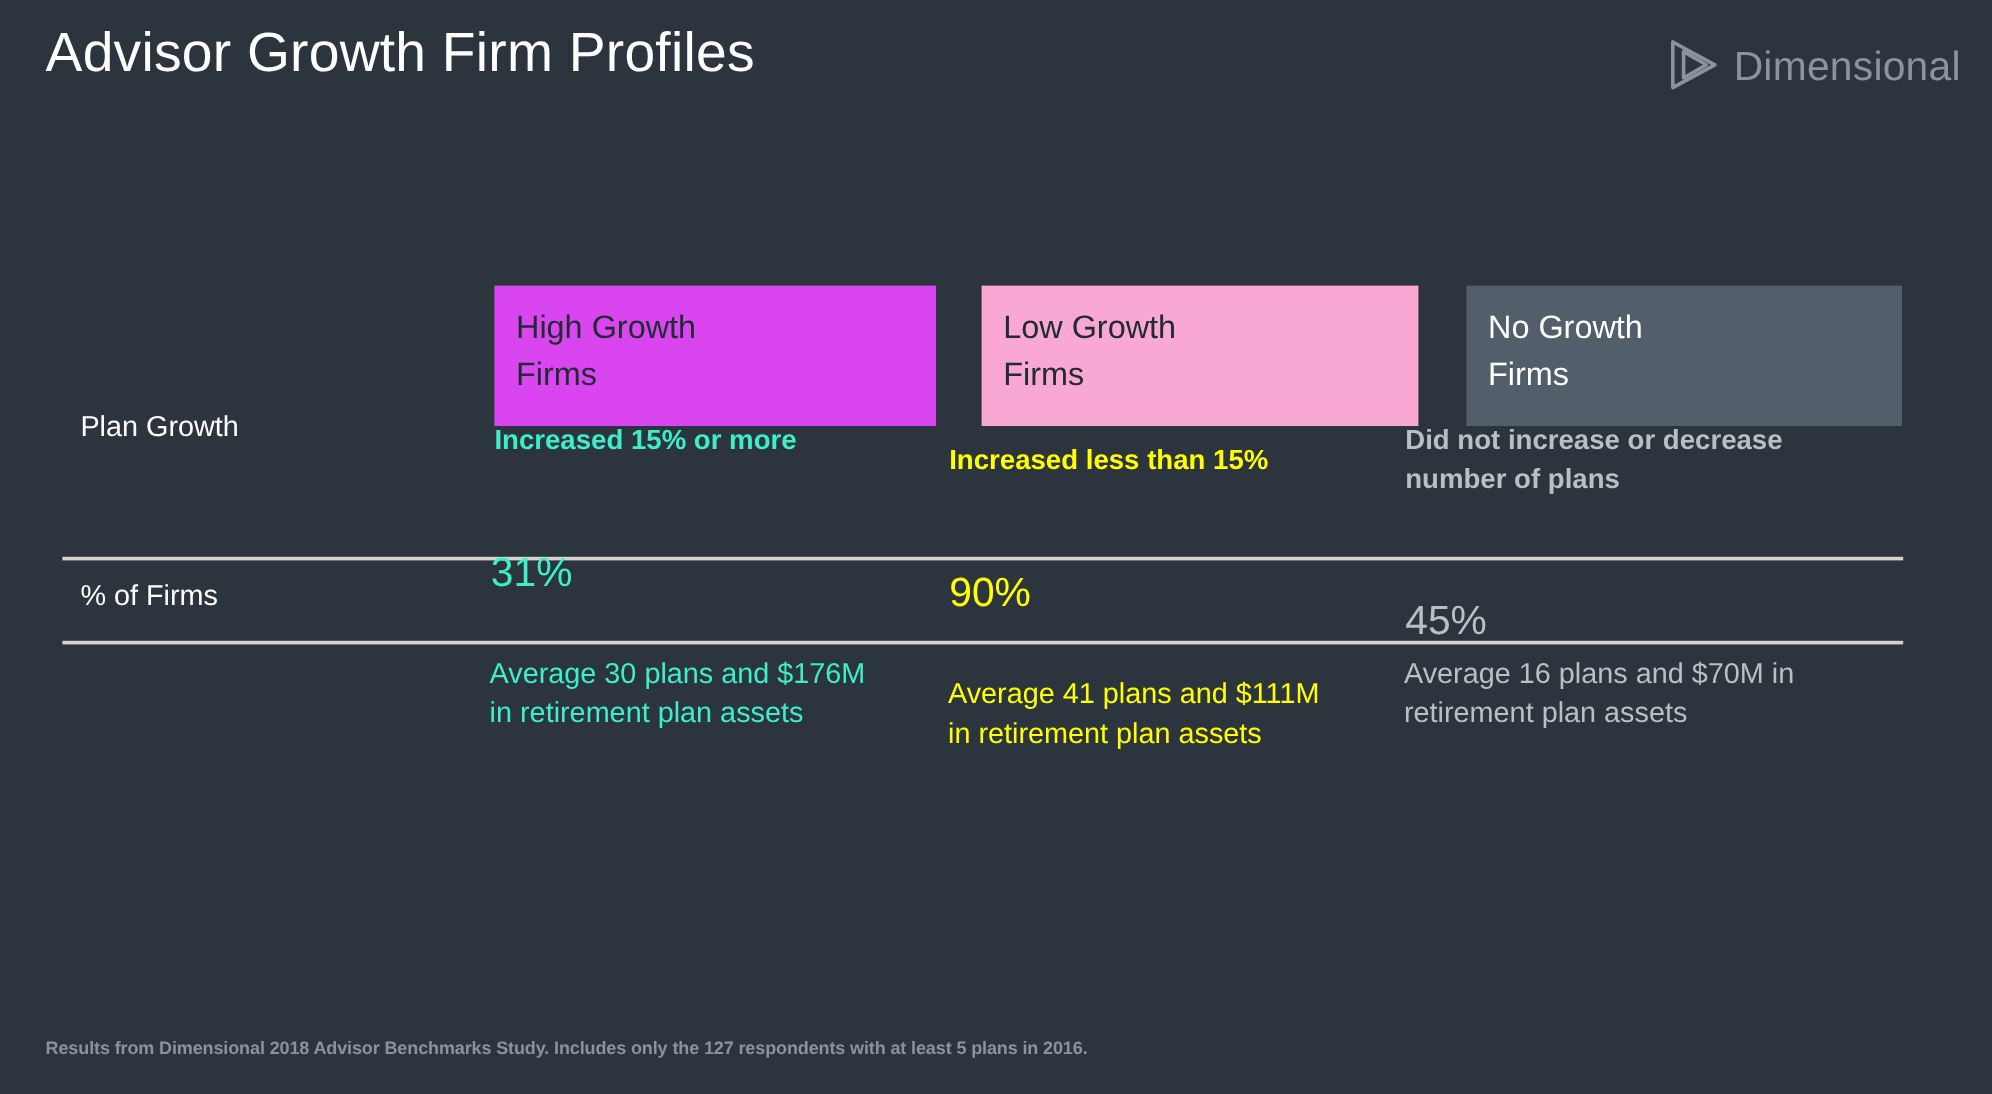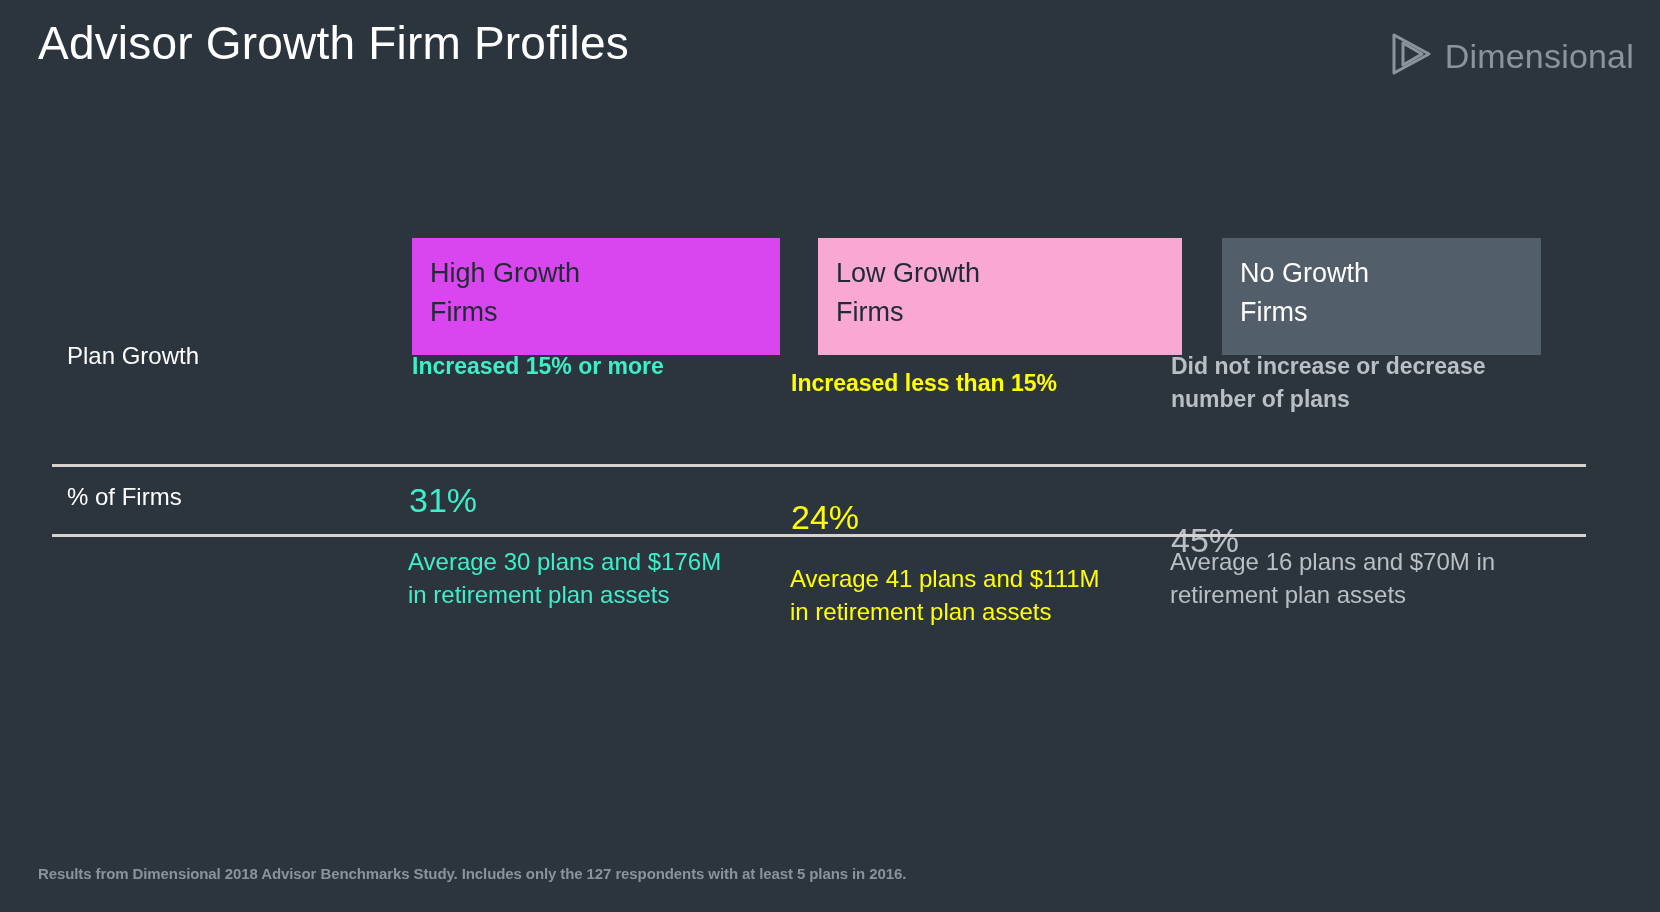--- a/index.html
+++ b/index.html
@@ -64,21 +64,21 @@
     box-sizing: border-box;
     padding: 16px 0 0 18px;
     font-size: 27px;
     line-height: 39px;
     font-weight: 400;
   }
   .col-head .ln { display: block; }
 
   .col-head.c1 { left: 412px; width: 368px; background: #d946ef; color: #222b33; }
   .col-head.c2 { left: 818px; width: 364px; background: #f9a8d4; color: #222b33; }
-  .col-head.c3 { left: 1222px; width: 319px; background: #525e6a; color: #ffffff; }
+  .col-head.c3 { left: 1222px; width: 363px; background: #525e6a; color: #ffffff; }
 
   .row-label {
     position: absolute;
     left: 67px;
     font-size: 24px;
     font-weight: 400;
     color: #ffffff;
     white-space: nowrap;
   }
   .row-label.r1 { top: 342px; }
@@ -95,21 +95,21 @@
   .cell.c3 { left: 1171px; width: 340px; }
 
   .row-growth .cell { top: 350px; }
 
   .tq   { color: #3eeec9; }
   .yl   { color: #ffff00; margin-top: 17px; }
   .gy   { color: #b9bfc5; }
 
   .pct {
     position: absolute;
-    top: 480px;
+    top: 457px;
     font-size: 34px;
     font-weight: 400;
     line-height: 40px;
   }
   .pct.c1 { left: 409px; }
   .pct.c2 { left: 791px; }
   .pct.c3 { left: 1171px; margin-top: 40px; }
 
   .detail {
     position: absolute;
@@ -180,21 +180,21 @@
     <div class="row-growth">
       <div class="cell c1 tq">Increased 15% or more</div>
       <div class="cell c2 yl">Increased less than 15%</div>
       <div class="cell c3 gy">Did not increase or decrease number of plans</div>
     </div>
 
     <div class="divider d1"></div>
 
     <div class="row-label r2">% of Firms</div>
     <div class="pct c1 tq">31%</div>
-    <div class="pct c2 yl">24%</div>
+    <div class="pct c2 yl">90%</div>
     <div class="pct c3 gy">45%</div>
 
     <div class="divider d2"></div>
 
     <div class="detail c1 tq">Average 30 plans and $176M in retirement plan assets</div>
     <div class="detail c2 yl">Average 41 plans and $111M in retirement plan assets</div>
     <div class="detail c3 gy">Average 16 plans and $70M in retirement plan assets</div>
 
   </div>
 

